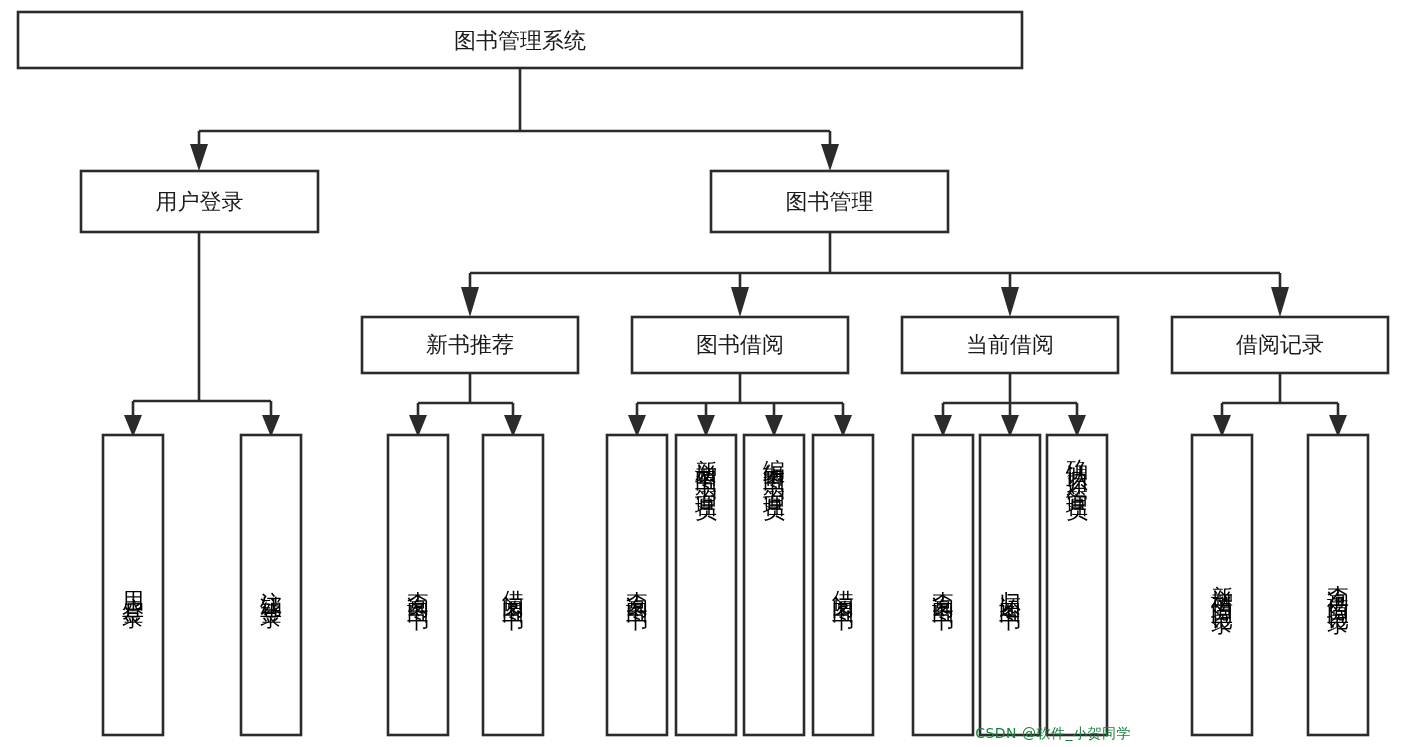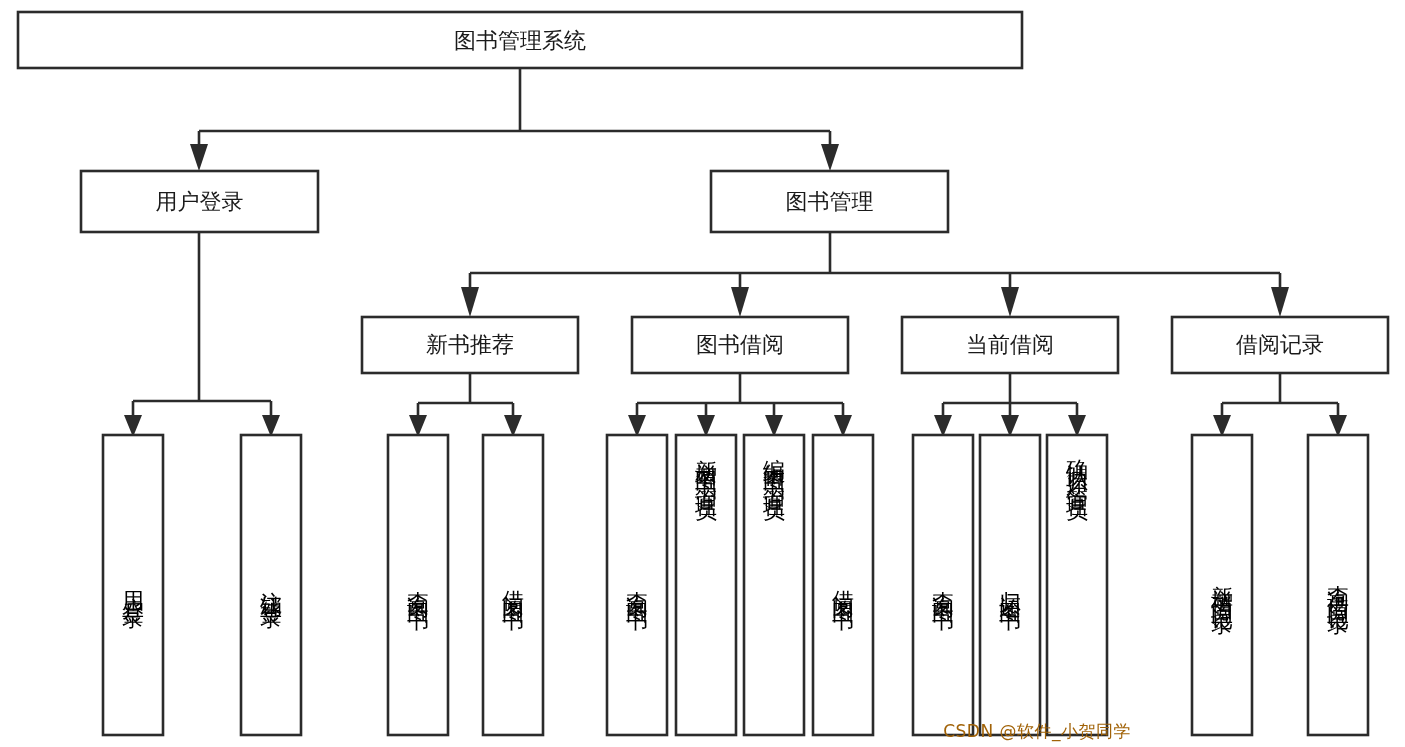--- a/index.html
+++ b/index.html
@@ -56,22 +56,22 @@
     writing-mode: vertical-rl;
     text-orientation: upright;
     letter-spacing: 6px;
     white-space: pre;
   }
   .watermark {
     position: absolute;
     right: 8px;
     bottom: 4px;
     font-family: "DejaVu Sans", "Liberation Sans", sans-serif;
-    font-size: 17px;
-    color: #a16207;
+    font-size: 14px;
+    color: #15803d;
     letter-spacing: 0.5px;
     user-select: none;
     pointer-events: none;
     margin-left: 24px;
   }
 </style>
 </head>
 <body>
 
 <div id="diagram-root">

